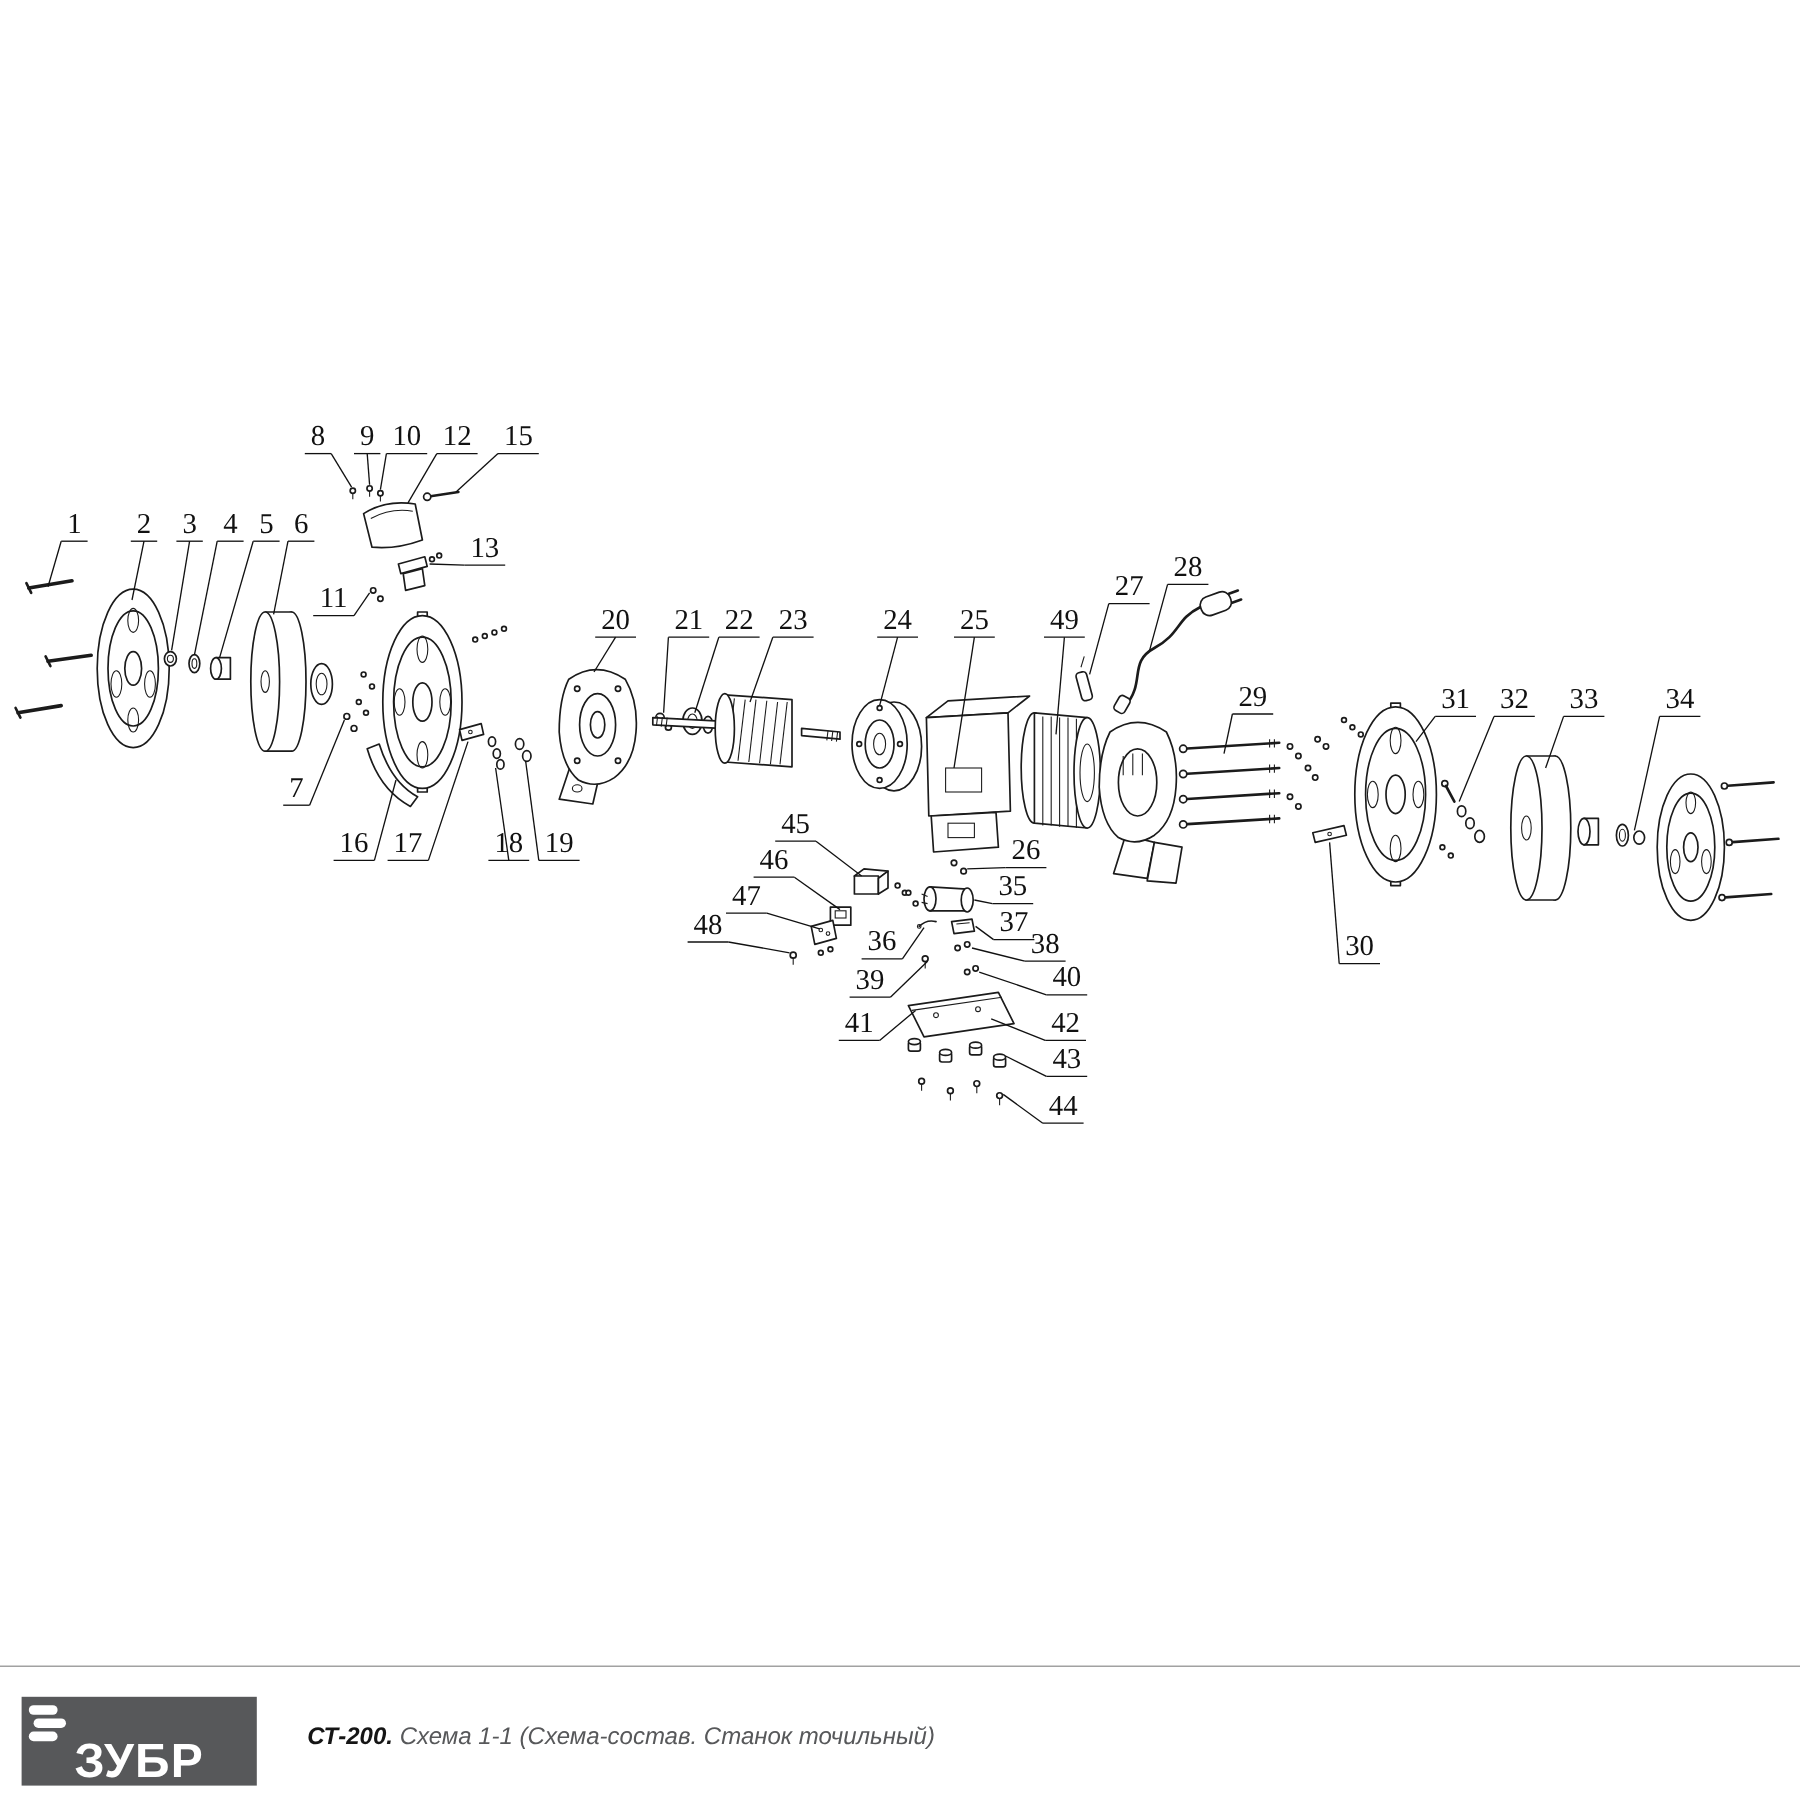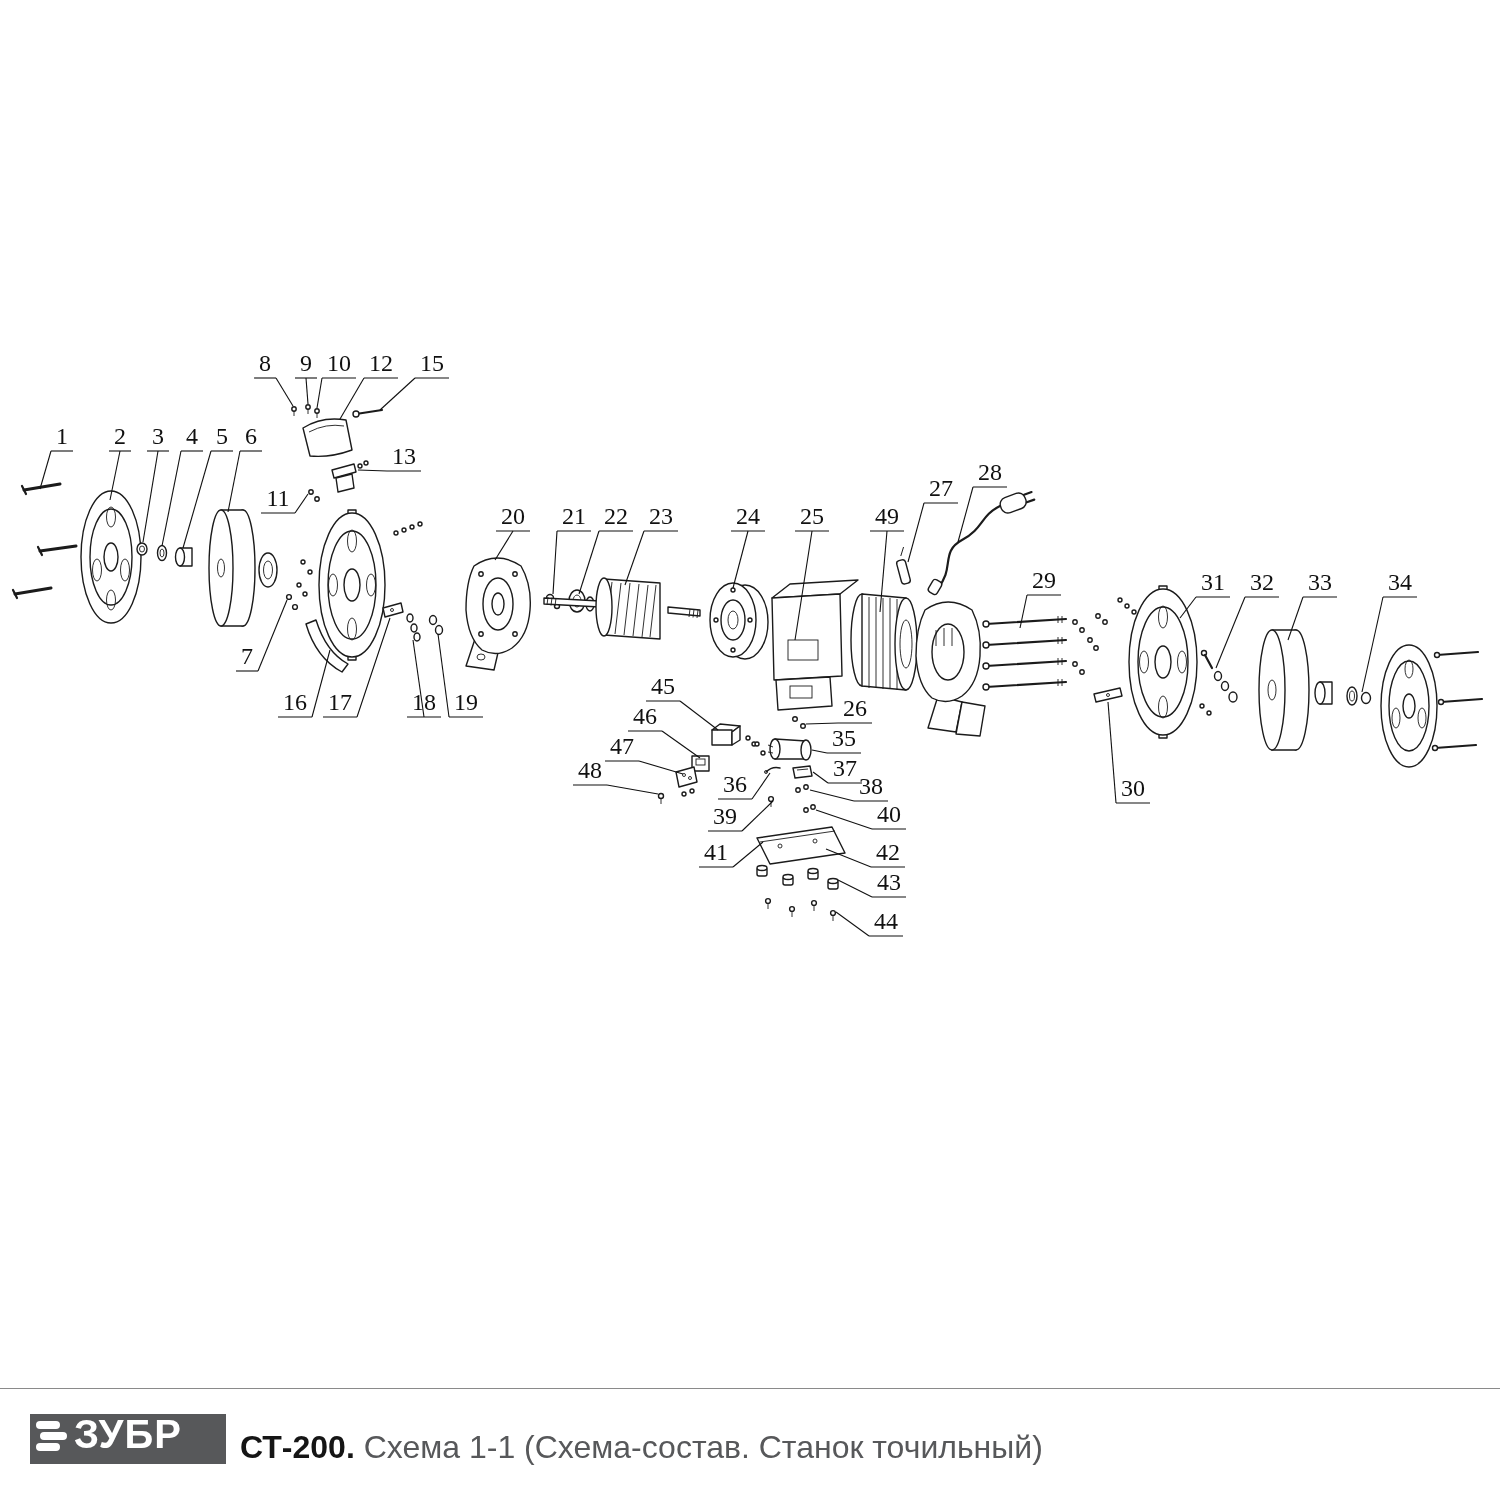--- a/index.html
+++ b/index.html
@@ -13,26 +13,26 @@
   .w{stroke:#1b1b1b;stroke-width:1.4;fill:#ffffff;stroke-linejoin:round;}
   .thin{stroke:#1b1b1b;stroke-width:0.9;fill:none;}
   .t2{stroke-width:2.2;}
   .t3{stroke-width:3;}
   
   .callout-num{font:24px "Liberation Serif",serif;fill:#111;text-anchor:middle;}
   .callout-line{stroke:#111;stroke-width:1.1;fill:none;}
   
   .footer-rule{position:absolute;left:0;right:0;top:1388px;height:1px;background:#8a8a8a;}
   .logo-box{
-    position:absolute;left:30px;top:1414px;width:196px;height:50px;
-    display:flex;align-items:flex-start;justify-content:center;gap:9px;
+    position:absolute;left:18px;top:1414px;width:196px;height:74px;
+    display:flex;align-items:flex-end;justify-content:center;gap:9px;
   }
   .logo-text{color:#ffffff;font-weight:bold;font-size:40px;letter-spacing:1px;line-height:1;}
   .footer-title{
-    position:absolute;left:240px;top:1426px;font-size:32px;line-height:42px;white-space:nowrap;
+    position:absolute;left:256px;top:1426px;font-size:20px;line-height:42px;white-space:nowrap;font-style:italic;
   }
   .title-model{font-weight:bold;color:#151515;}
   .title-rest{font-weight:normal;color:#57585a;}
 </style>
 </head>
 <body>
 
 <svg width="1500" height="1500" viewBox="0 0 1500 1500">
 
   <g>

